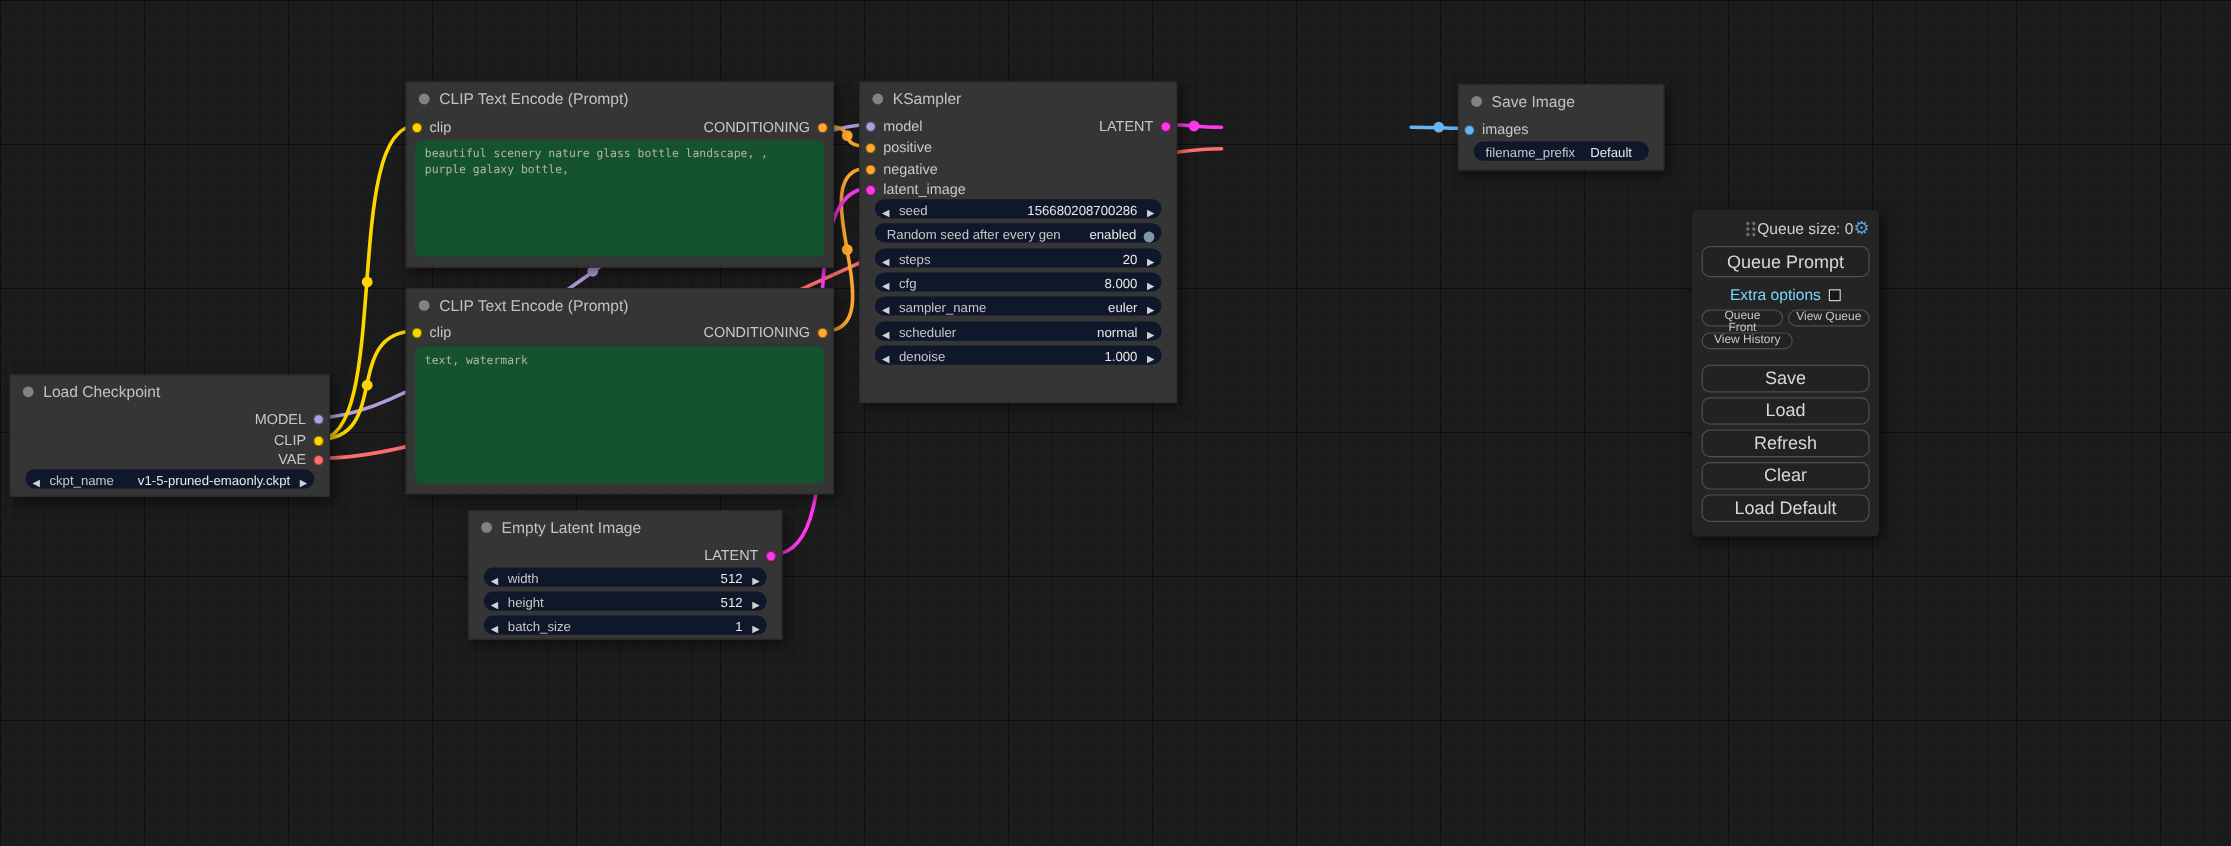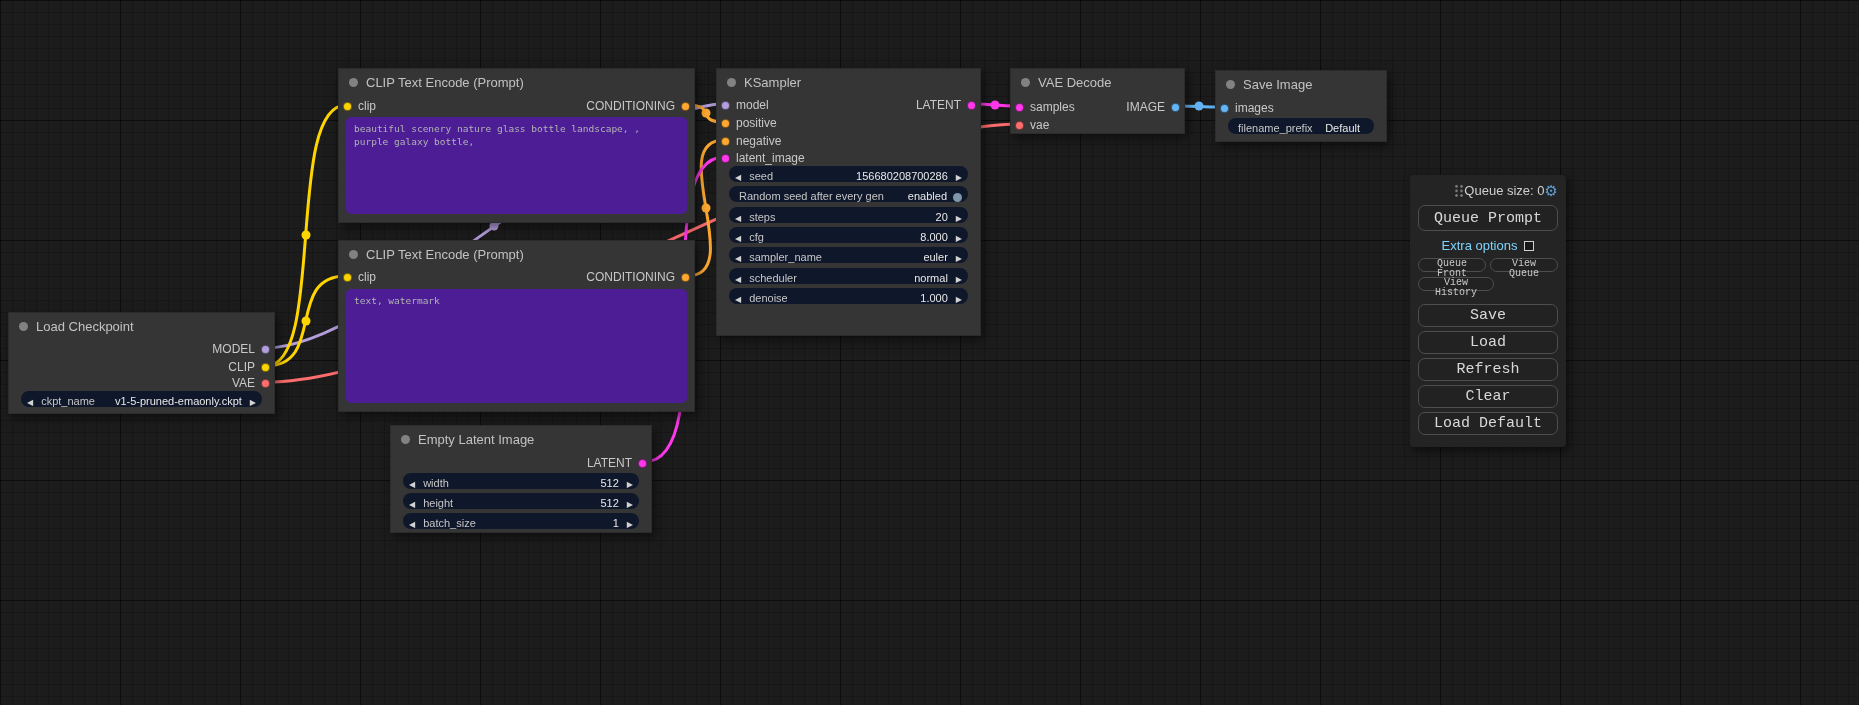--- a/index.html
+++ b/index.html
@@ -27,33 +27,33 @@
   .port{width:9px;height:9px;border-radius:50%;flex:none;border:1px solid rgba(0,0,0,.5)}
   .widget{position:absolute;left:12px;right:12px;height:16px;background:#0f172a;
         border-radius:8px;display:flex;align-items:flex-end;padding:0 6px;
         font-size:11px;color:#c6c6c6;z-index:3}
   .arrow{font-size:8px;color:#d2d2d2;line-height:1;flex:none}
   .wlabel{margin-left:8px;white-space:nowrap}
   .wvalue{margin-left:auto;margin-right:8px;color:#e8e8e8;white-space:nowrap}
   .widget.toggle .wlabel{margin-left:4px}
   .widget.toggle .wvalue{margin-right:6px}
   .toggle-dot{width:9px;height:9px;border-radius:50%;flex:none;background:var(--c-toggle_on)}
-  .prompt-box{position:absolute;left:7px;right:7px;background:#4c1d95;border-radius:5px;
+  .prompt-box{position:absolute;left:7px;right:7px;background:#14532d;border-radius:5px;
         padding:5px 8px;font-family:"DejaVu Sans Mono",monospace;font-size:9.5px;
         line-height:13px;color:#b3b3b3;white-space:pre-wrap;word-break:break-word;z-index:3}
   .queue-panel{position:absolute;left:1410px;top:175px;width:156px;z-index:4;
         background:#242424;border-radius:4px;box-shadow:3px 4px 10px rgba(0,0,0,.55);
         padding:8px 8px 12px;display:flex;flex-direction:column;align-items:center}
   .qp-header{width:100%;display:flex;align-items:center;justify-content:flex-end;
         color:#cfcfcf;font-size:13px;margin-bottom:7px}
   .drag-handle{width:10px;height:14px;flex:none;
         background-image:radial-gradient(circle,#7a7a7a 1.1px,transparent 1.5px);
         background-size:5px 4.6px}
   .gear-icon{font-size:15px;line-height:1;color:var(--c-settings);cursor:pointer}
-  button{font-family:Liberation Mono, monospace;cursor:pointer}
+  button{font-family:Liberation Sans, sans-serif;cursor:pointer}
   .qp-btn{width:100%;background:#222;border:1px solid #4e4e4e;border-radius:7px;
         color:#d8d8d8;font-size:15px;height:23px;padding:0;margin-top:4px}
   .qp-main{height:26px;margin-top:0}
   .qp-extra{display:flex;align-items:center;gap:7px;color:#7dd3fc;font-size:13px;margin-top:7px}
   .qp-checkbox{width:10px;height:10px;border:1px solid #cfcfcf;background:#171717;flex:none}
   .qp-row{width:100%;display:flex;gap:4px;margin-top:5px;}
   .qp-small{flex:1;background:#222;border:1px solid #4e4e4e;border-radius:9px;
         color:#c8c8c8;font-size:10px;height:14px;line-height:10px;padding:0 5px}
   .qp-small.history{flex:none;width:76px}
   .qp-spacer{height:9px;flex:none}
@@ -231,38 +231,20 @@
       <span class="arrow">▶</span>
     </div>
     <div class="widget" style="top:219px">
       <span class="arrow">◀</span>
       <span class="wlabel">denoise</span>
       <span class="wvalue">1.000</span>
       <span class="arrow">▶</span>
     </div>
   </div>
 
-  <div class="node" style="left:1010px;top:68px;width:175px;height:66px">
-    <div class="node-title">
-      <span class="collapse-dot"></span>
-      <span>VAE Decode</span>
-    </div>
-    <div class="slot in" style="top:30px">
-      <span class="port" style="background:var(--c-latent)"></span>
-      <span>samples</span>
-    </div>
-    <div class="slot in" style="top:48px">
-      <span class="port" style="background:var(--c-vae)"></span>
-      <span>vae</span>
-    </div>
-    <div class="slot out" style="top:30px">
-      <span class="port" style="background:var(--c-image)"></span>
-      <span>IMAGE</span>
-    </div>
-  </div>
 
   <div class="node" style="left:1215px;top:70px;width:172px;height:72px">
     <div class="node-title">
       <span class="collapse-dot"></span>
       <span>Save Image</span>
     </div>
     <div class="slot in" style="top:29px">
       <span class="port" style="background:var(--c-image)"></span>
       <span>images</span>
     </div>

